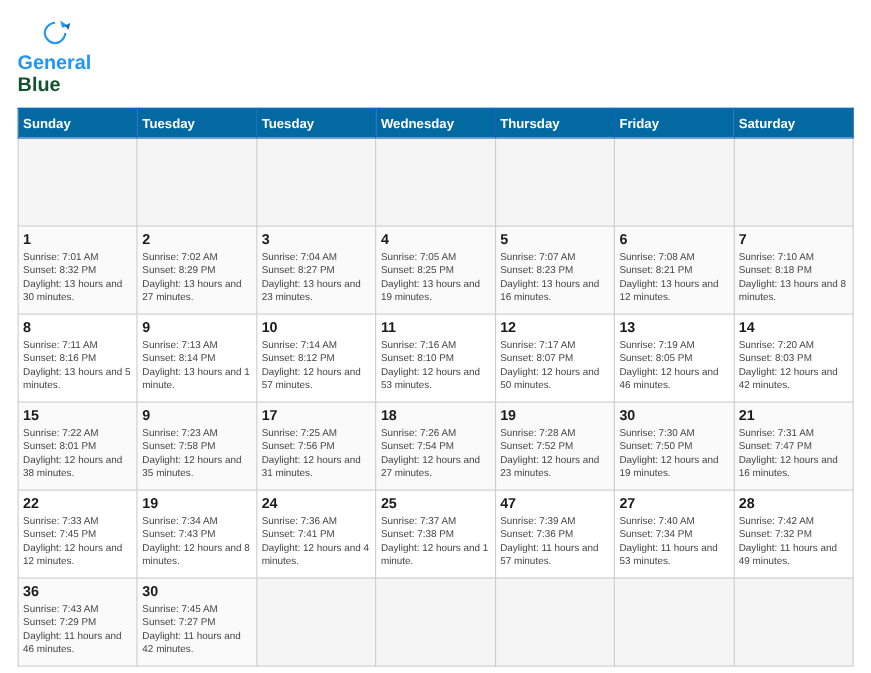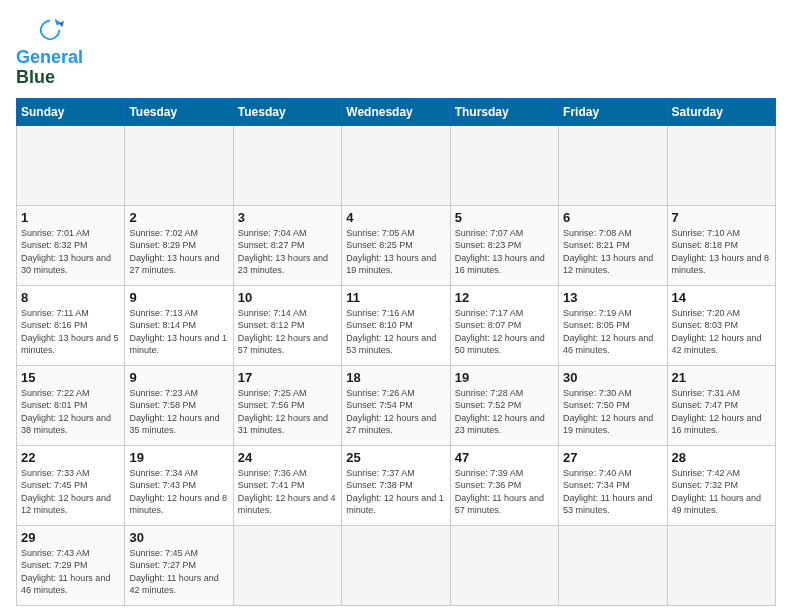--- a/index.html
+++ b/index.html
@@ -359,21 +359,21 @@
         <span class="day-num">28</span>
         <div class="day-info">
           Sunrise: 7:42 AM<br>
           Sunset: 7:32 PM<br>
           Daylight: 11 hours and 49 minutes.
         </div>
       </td>
       </tr>
       <tr>
         <td>
-        <span class="day-num">29</span>
+        <span class="day-num">36</span>
         <div class="day-info">
           Sunrise: 7:43 AM<br>
           Sunset: 7:29 PM<br>
           Daylight: 11 hours and 46 minutes.
         </div>
       </td>
         <td>
         <span class="day-num">30</span>
         <div class="day-info">
           Sunrise: 7:45 AM<br>

